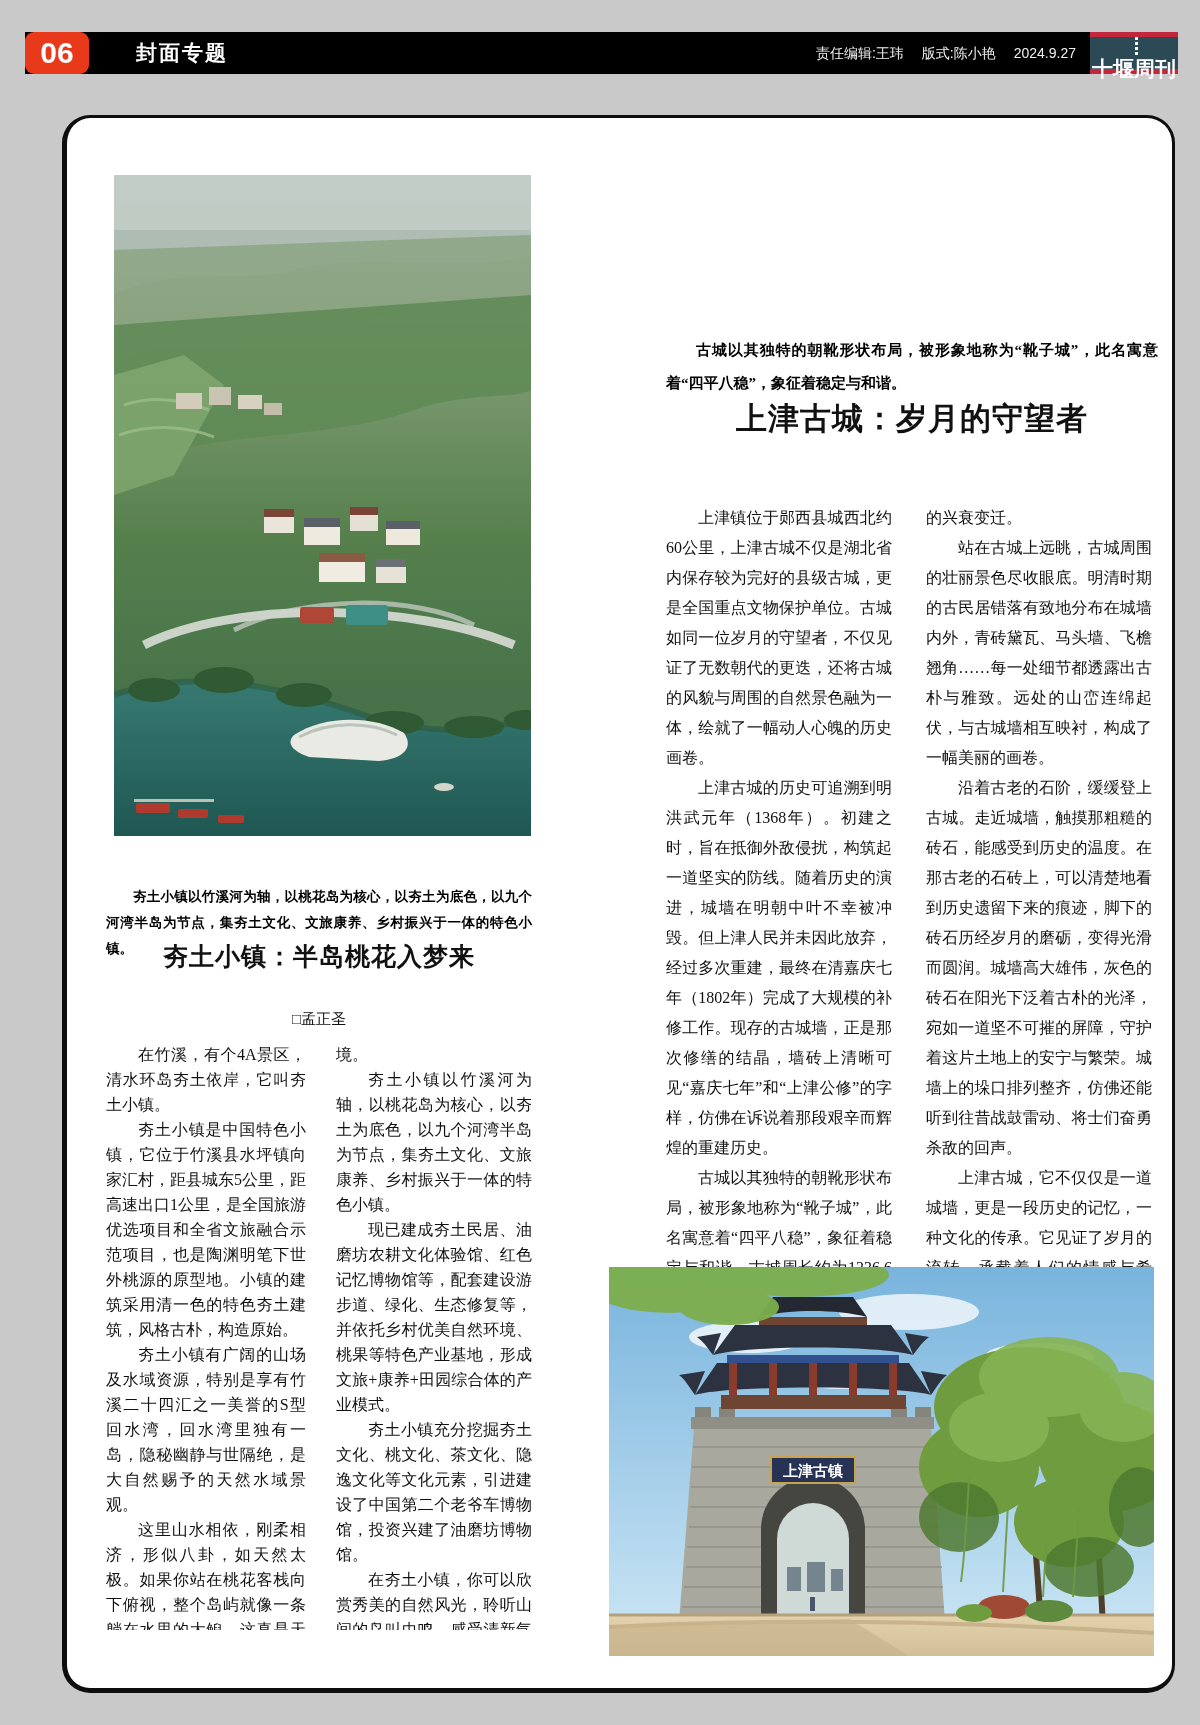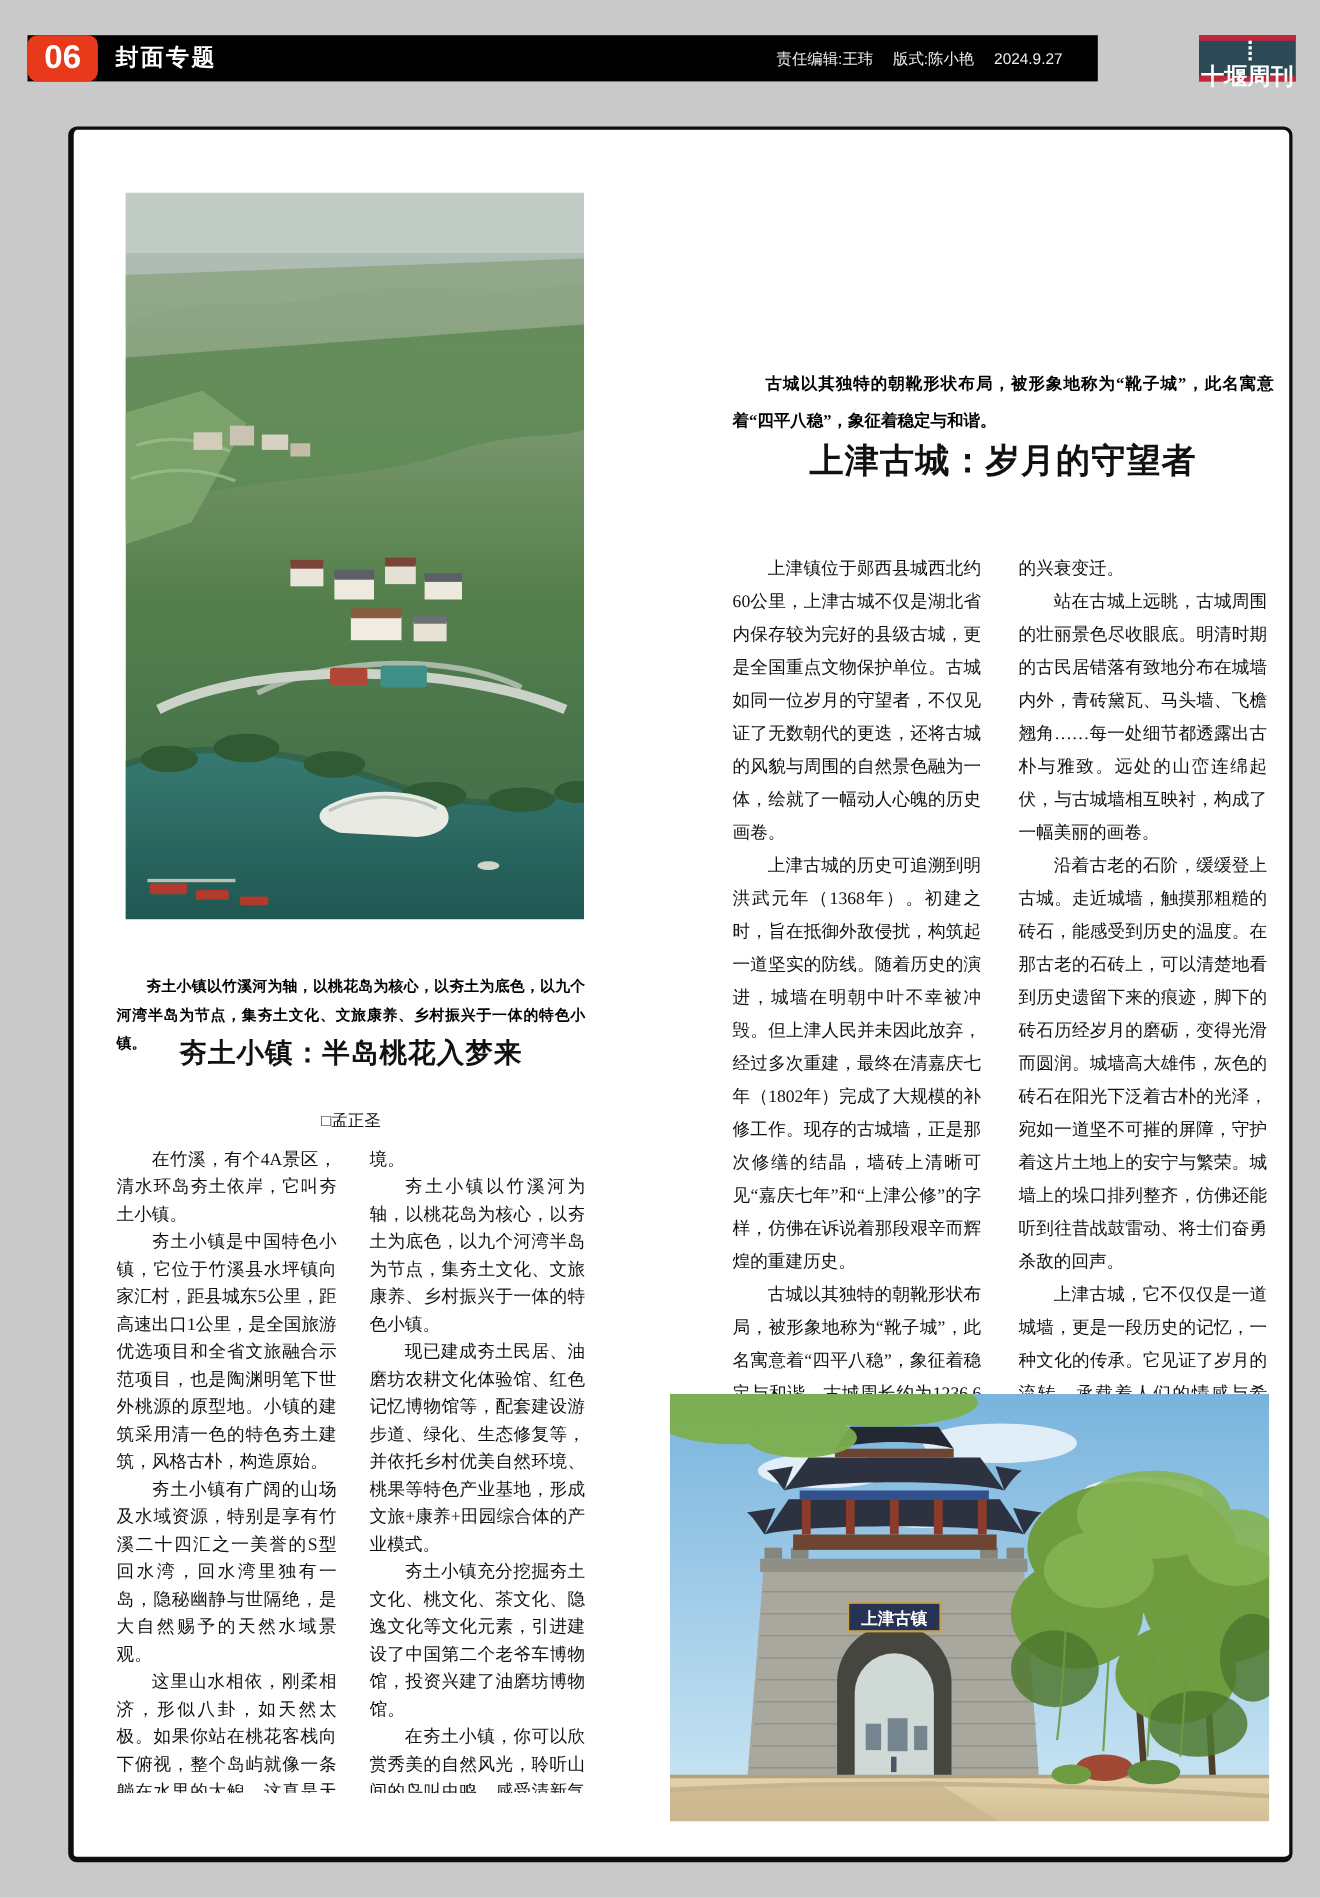--- a/index.html
+++ b/index.html
@@ -1,41 +1,41 @@
 <!DOCTYPE html>
 <html><head>
 <meta charset="utf-8">
 <style>
   * { margin:0; padding:0; box-sizing:border-box; }
   html,body { background:#c9c9c9; }
   .page { position:relative; width:1200px; height:1725px; background:#c9c9c9;
           font-family:"Liberation Serif","DejaVu Serif",serif; color:#111; overflow:hidden; }
 
   
-  .topbar { position:absolute; left:25px; top:32px; width:973px; height:42px;
-            background:#000; display:flex; align-items:flex-start; }
+  .topbar { position:absolute; left:25px; top:32px; width:1065px; height:42px;
+            background:#000; display:flex; align-items:flex-start;padding-left:31px; }
   .badge { position:absolute; left:0; top:0; width:64px; height:42px; background:#e8391b;
            border-radius:9px; color:#fff; text-align:center;
            font:bold 30px/42px "Liberation Sans","DejaVu Sans",sans-serif; }
   .section { margin-left:80px; color:#fff; letter-spacing:2px;
              font:bold 21px/42px "Liberation Sans","DejaVu Sans",sans-serif; }
-  .credits { margin-left:auto; margin-right:32px; color:#f0f0f0; display:flex; gap:18px;
+  .credits { margin-left:auto; margin-right:14px; color:#f0f0f0; display:flex; gap:18px;
              font:14px/42px "Liberation Sans","DejaVu Sans",sans-serif; }
 
   .masthead { position:absolute; left:1090px; top:32px; width:88px; height:42px;
               background:#2b4a56; border-top:5px solid #c3273b; border-bottom:5px solid #c3273b;
               display:flex; align-items:center;flex-direction:column; }
   .mini-marks { display:flex; flex-direction:column; gap:2px; margin-left:4px; }
   .mini-marks i { display:block; width:3px; height:3px; background:#fff; }
   .masthead-title { flex:1; text-align:center; color:#fff; font-weight:bold; font-size:21px; }
 
   
   .sheet { position:absolute; left:62px; top:115px; width:1113px; height:1578px;
            background:#fff; border:3px solid #0e0e0e; border-left-width:5px;
-           border-bottom-width:5px; border-radius:8px; }
+           border-bottom-width:5px; border-radius:28px; }
 
   .photo { position:absolute; overflow:hidden; }
   #aerial-photo { left:47px; top:57px; width:417px; height:661px; }
   #gate-photo   { left:542px; top:1149px; width:545px; height:389px; }
   .photo svg { display:block; }
 
   
   .article { position:absolute; }
   #city-article { left:599px; top:216px; width:492px; height:1020px; }
   #town-article { left:39px;  top:766px; width:426px; height:860px; }

